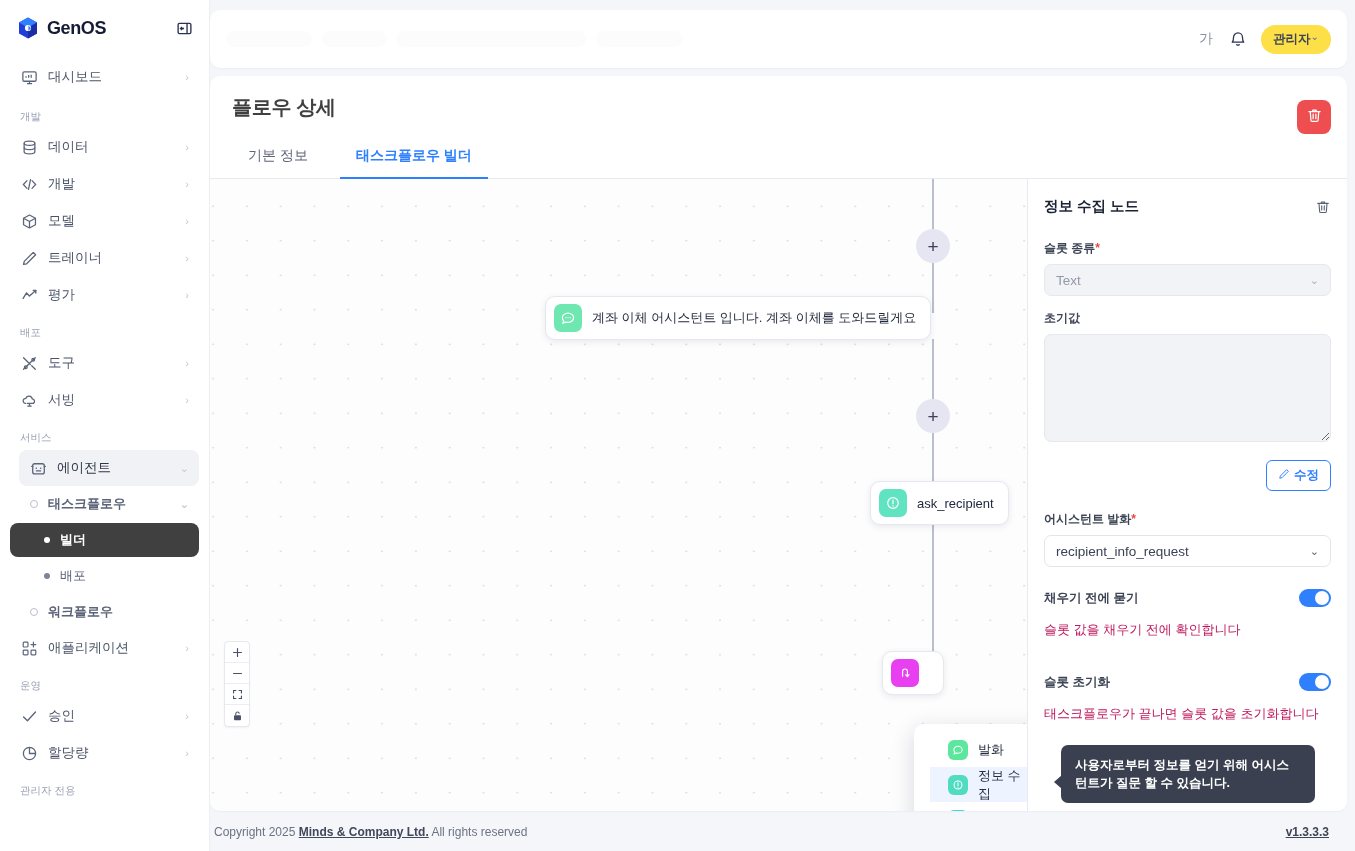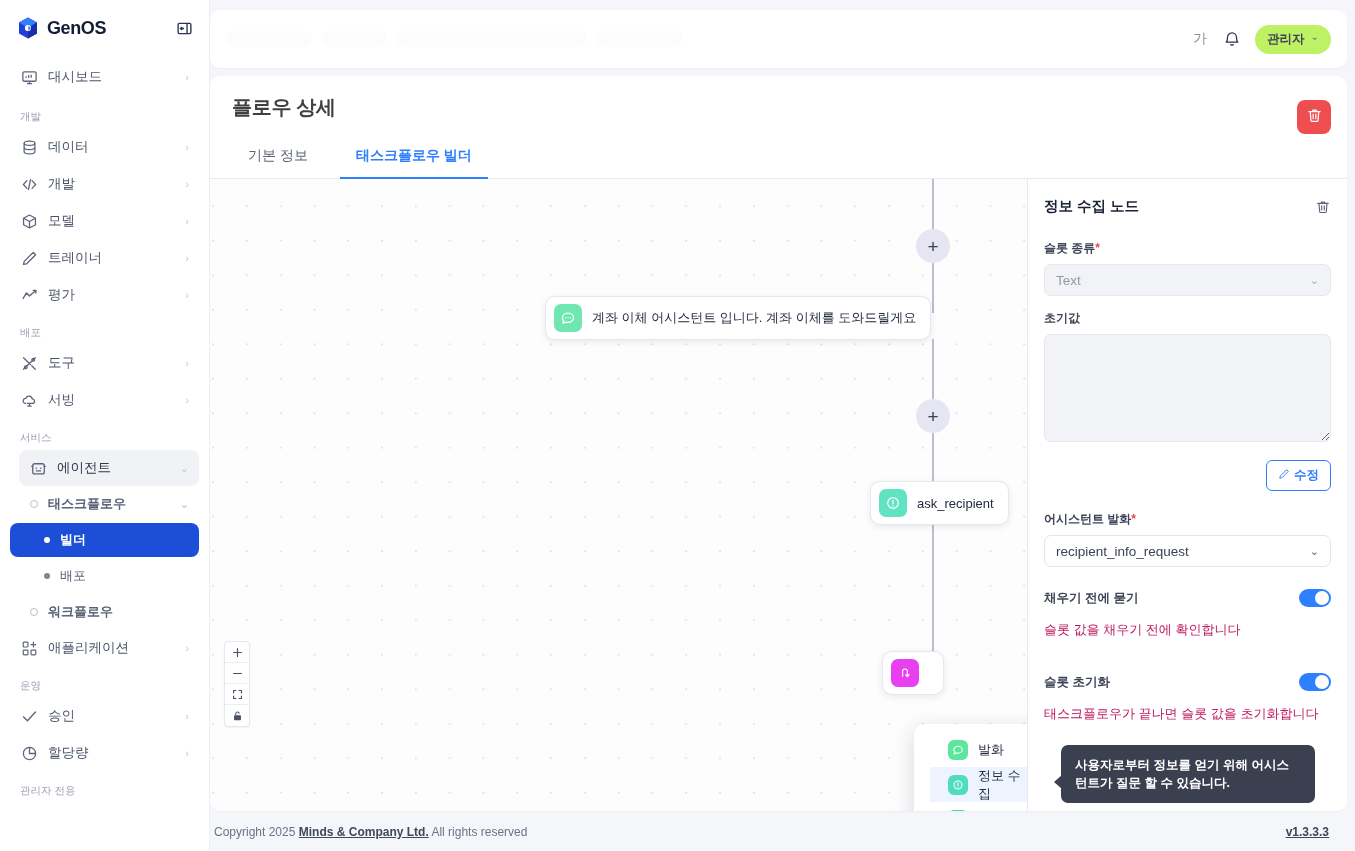--- a/index.html
+++ b/index.html
@@ -69,21 +69,21 @@
   .sb-sub .lbl { flex: 1; }
   .sb-sub .chev { color: #c3c8d4; font-size: 11px; }
 
   .sb-leaf {
     height: 34px; margin: 2px 10px; border-radius: 8px;
     display: flex; align-items: center; gap: 10px;
     padding-left: 34px; font-size: 13px; color: #5b6478; cursor: pointer;
     font-weight: 500;
   }
   .sb-leaf .dot { width: 6px; height: 6px; border-radius: 50%; background: #7c8598; flex:0 0 6px; }
-  .sb-leaf.active { background: #1d4ed8; color: #fff; font-weight: 700; }
+  .sb-leaf.active { background: #404040; color: #fff; font-weight: 700; }
   .sb-leaf.active .dot { background: #fff; }
 
   .sb-foot {
     border-top: 1px solid #eceef3;
     height: 46px; display: flex; align-items: center;
     padding: 0 16px; gap: 10px; color: #4b5468; font-size: 13.5px; cursor: pointer;
     font-weight: 500;
   }
   .sb-foot .ico { width: 18px; height: 18px; display:flex;align-items:center;justify-content:center;}
   .sb-foot .lbl { flex: 1; }
@@ -101,22 +101,22 @@
   .crumb-skeleton {
     display: flex; gap: 10px; align-items: center; flex: 1;
   }
   .sk { height: 16px; border-radius: 9px; background: #fcfcfd; }
   .sk.a { width: 86px; } .sk.b { width: 64px; } .sk.c { width: 190px; } .sk.d { width: 86px; }
 
   .top-actions { display: flex; align-items: center; gap: 14px; }
   .fontsize-btn { font-size: 14px; color: #8891a3; cursor: pointer; padding: 2px 2px; }
   .bell-btn { cursor: pointer; color: #2b3350; display: flex; }
   .user-chip {
-    background: #bef264; border-radius: 16px; padding: 6px 12px;
-    display: flex; align-items: flex-start; gap: 6px;
+    background: #fde047; border-radius: 16px; padding: 6px 12px;
+    display: flex; align-items: flex-start; gap: 0;
     font-size: 12.5px; color: #3c4456; cursor: pointer; font-weight: 600;
   }
   .user-chip .cv { font-size: 10px; color: #77808f; }
 
   .page {
     flex: 1; background: #fff; border-radius: 10px;
     display: flex; flex-direction: column; min-height: 0;
     box-shadow: 0 1px 2px rgba(20,27,52,.04);
     position: relative; overflow: hidden;
   }

